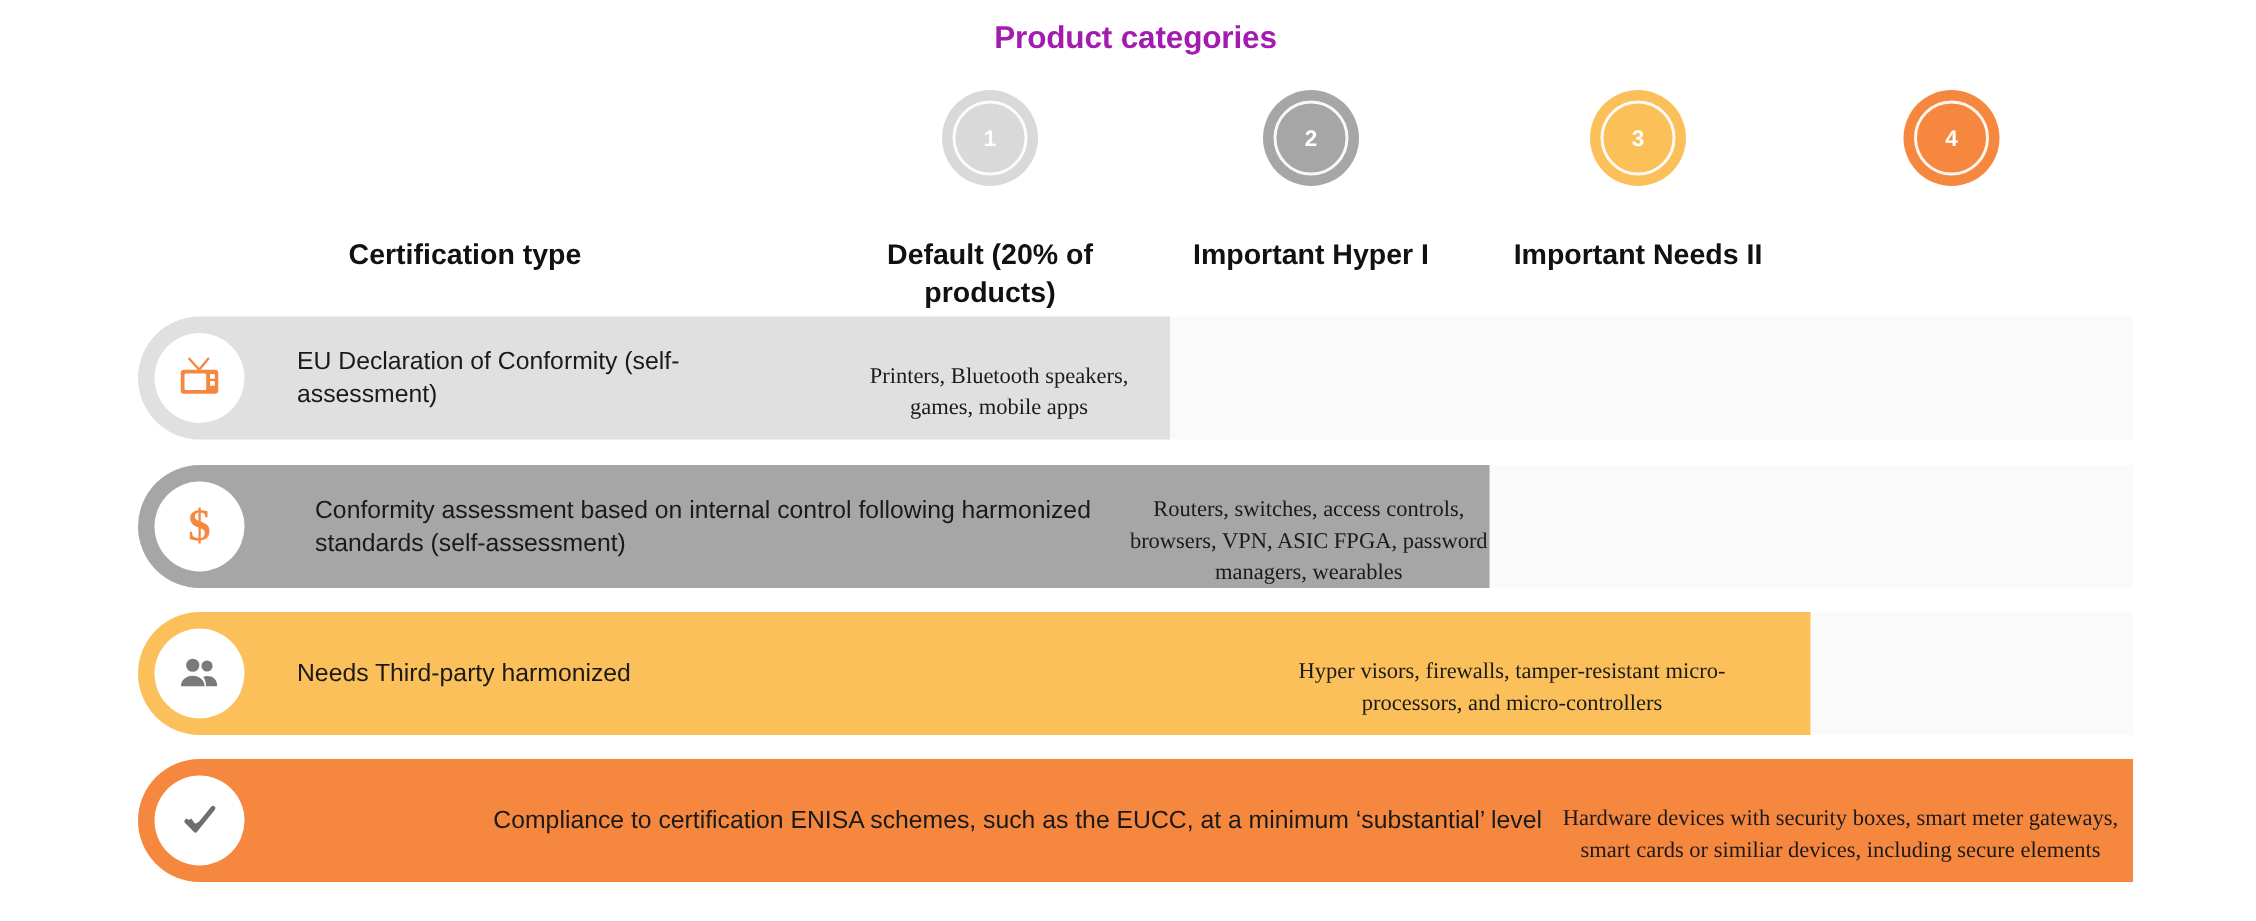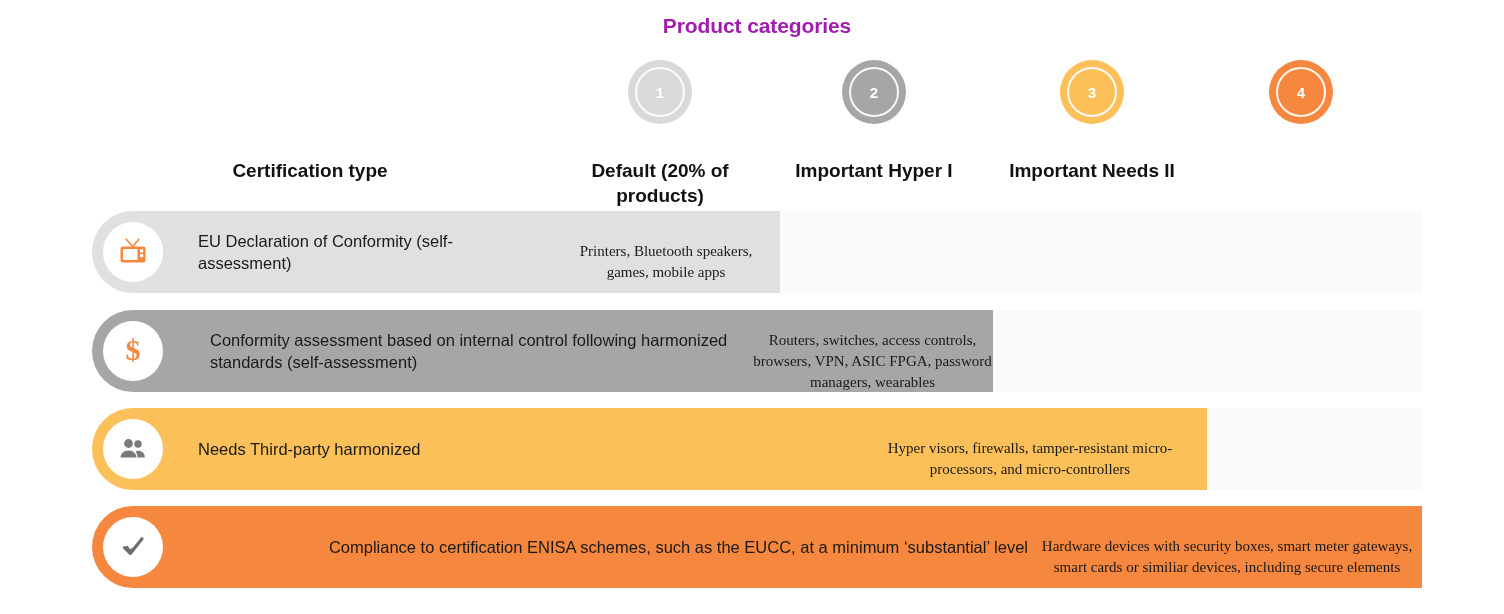--- a/index.html
+++ b/index.html
@@ -252,21 +252,21 @@
       <svg width="34" height="34" viewBox="0 0 34 34" aria-hidden="true">
         <circle cx="12.5" cy="11.5" r="4.4" fill="#7a7a7a"></circle>
         <circle cx="22" cy="12" r="3.7" fill="#7a7a7a"></circle>
         <path d="M4.6 25.5c0-4.2 3.5-7 7.9-7s7.9 2.8 7.9 7z" fill="#7a7a7a"></path>
         <path d="M19.5 19.3c.8-.4 1.7-.6 2.6-.6 3.7 0 6.6 2.3 6.6 5.8v1h-7.3c0-2.4-.7-4.5-1.9-6.2z" fill="#7a7a7a"></path>
       </svg>
     </div>
     <div class="row-desc" style="width:420px;">
       <span>Needs Third-party harmonized</span>
     </div>
-    <div class="row-products" style="left:782px; width:312px;">
+    <div class="row-products" style="left:760px; width:312px;">
       <span>Hyper visors, firewalls, tamper-resistant micro-processors, and micro-controllers</span>
     </div>
   </div>
 
   <div class="row" style="top:506px;">
     <div class="row-track"></div>
     <div class="row-bar" style="width:1330px; background:#f5873f;"></div>
     <div class="row-icon">
       <svg width="34" height="34" viewBox="0 0 34 34" aria-hidden="true">
         <path d="M8.5 17.6 L14.3 23.4 L26 8.8 L23.1 14.2 L14.2 19.2 L11.4 15.6 Z" fill="#6e6e6e"></path>

